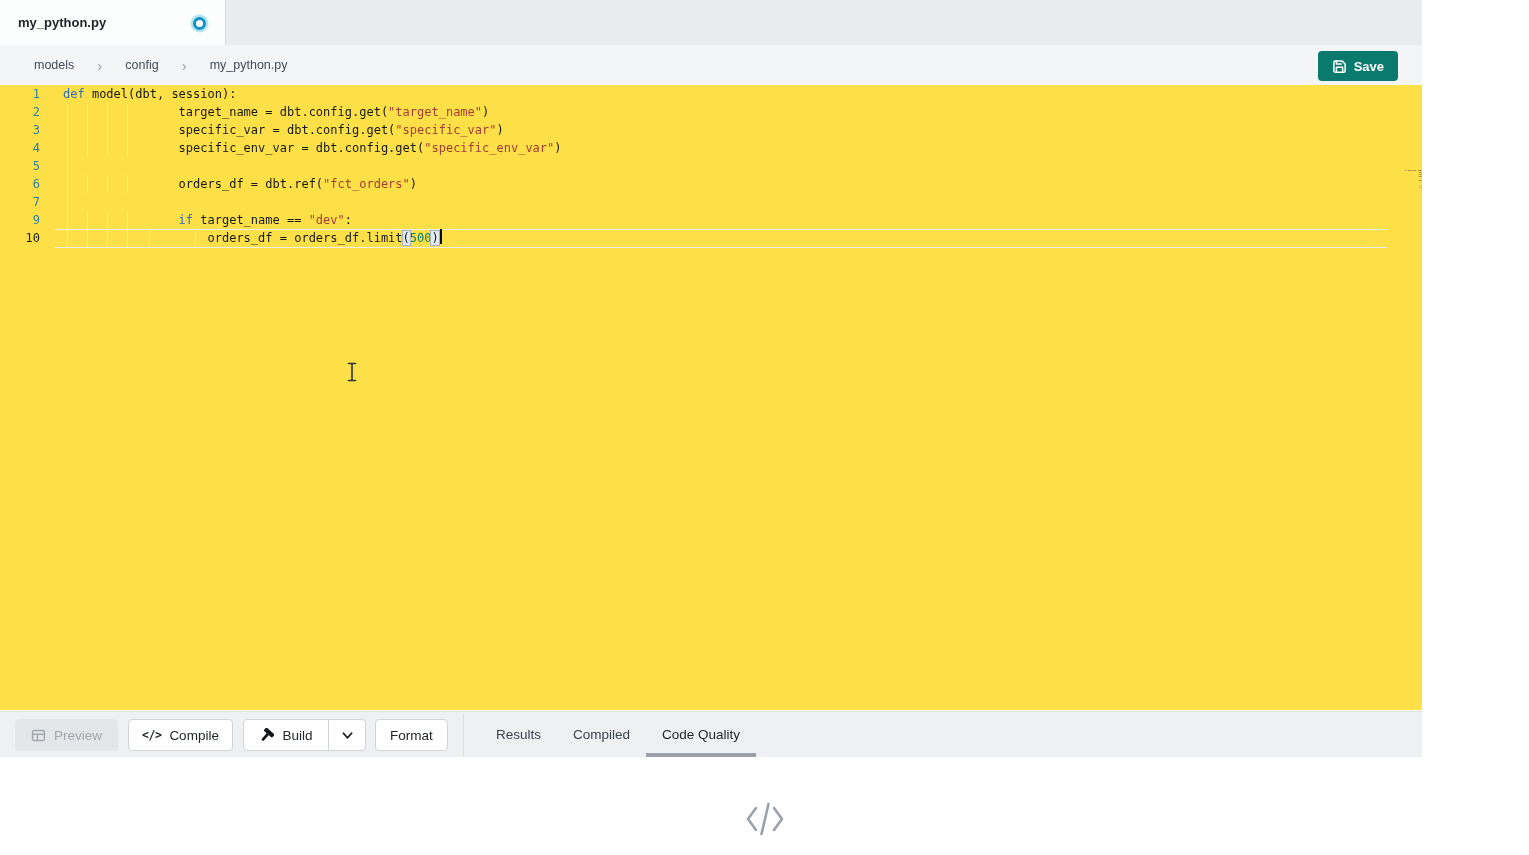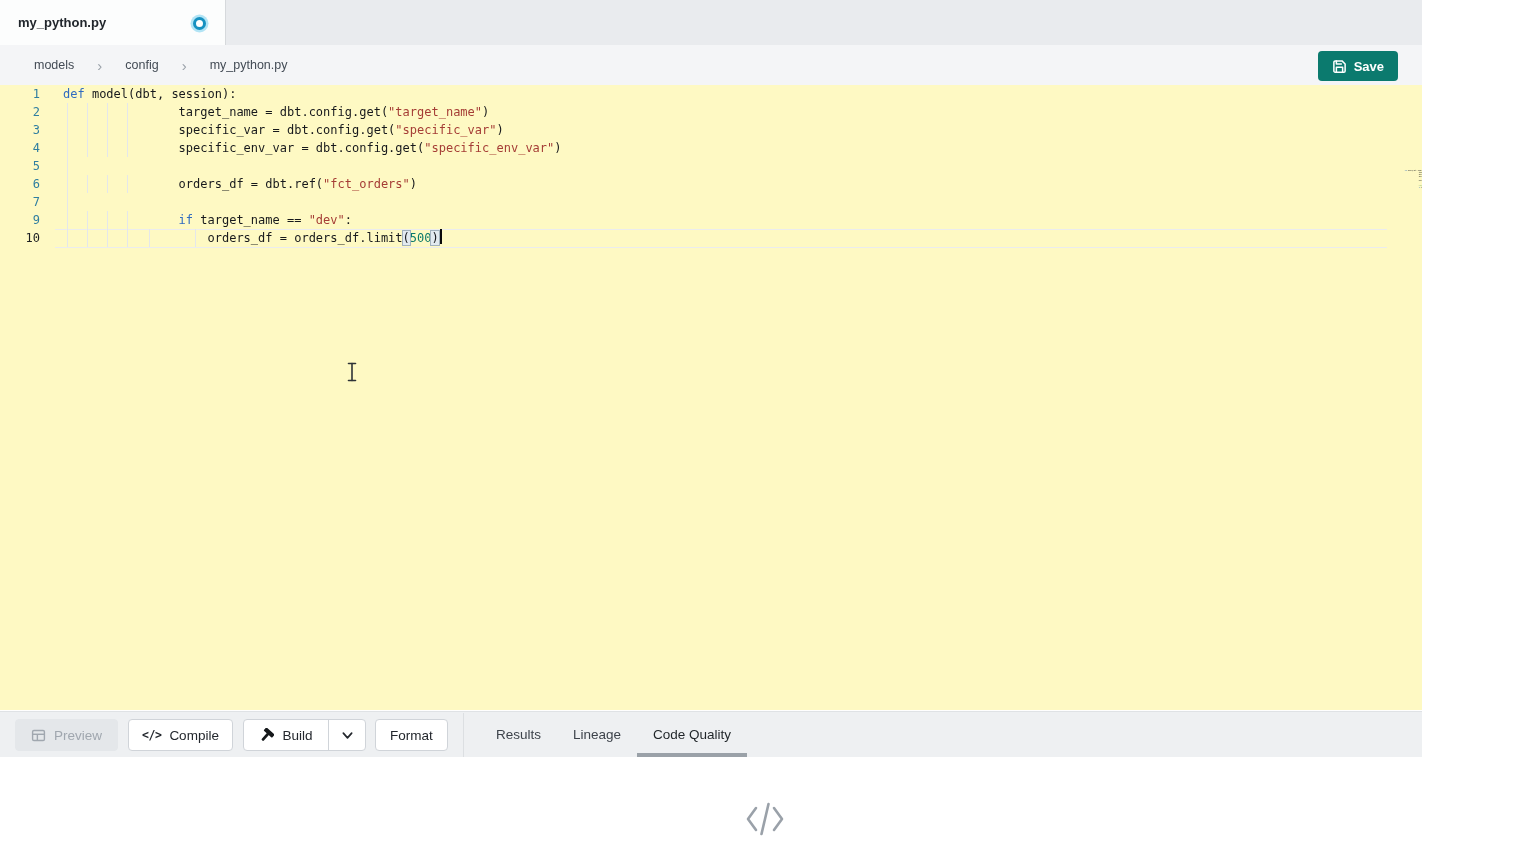--- a/index.html
+++ b/index.html
@@ -24,21 +24,21 @@
     font-size:12.5px;color:#434b55;}
   .breadcrumb .crumb{margin:16px;text-align:right;}
   .breadcrumb .sep{margin:0 7px;color:#9aa1a9;font-size:15px;line-height:1;}
 
   
   .save-btn{position:absolute;top:51px;right:24px;height:30px;padding:0 14px;display:flex;
     align-items:center;gap:7px;background:#0b7a6e;color:#fff;border:none;border-radius:4px;
     font-family:"Liberation Sans",sans-serif;font-size:13px;font-weight:600;cursor:pointer;z-index:20;}
 
   
-  .editor{position:absolute;left:0;top:85px;width:1529px;height:625px;background:#fef9c3;}
+  .editor{position:absolute;left:0;top:85px;width:1529px;height:625px;background:#fde047;}
   .code-row{position:relative;height:18px;line-height:18px;white-space:pre;
     font-family:"DejaVu Sans Mono","Liberation Mono",monospace;font-size:12px;}
   .code-row.active::before{content:"";position:absolute;left:55px;width:1332px;top:0;height:17px;
     border-top:1px solid #ebecee;border-bottom:1px solid #ebecee;pointer-events:none;}
   .gutter-num{display:inline-block;width:40px;text-align:right;color:#2f7ea0;
     vertical-align:top;}
   .code-row.active .gutter-num{color:#1c1f22;}
   .code-text{position:relative;display:inline-block;margin-left:23px;vertical-align:top;height:18px;}
   .guide{position:absolute;top:0;height:18px;width:1px;background:#e4e7ea;}
   .tk-kw{color:#2f6bc0;}
@@ -200,21 +200,21 @@
     </div>
 
     <div class="btn btn-white format-btn">
       <span>Format</span>
     </div>
 
     <div class="toolbar-divider"></div>
 
     <div class="panel-tabs" id="panel-tabs">
         <button class="panel-tab">Results</button>
-        <button class="panel-tab">Lineage</button>
+        <button class="panel-tab">Compiled</button>
         <button class="panel-tab active">Code Quality</button>
       </div>
   </div>
 
   <div class="bottom-panel">
     <svg class="panel-code-icon" width="44" height="40" viewBox="0 0 44 40" fill="none" stroke="#9aa1a9" stroke-width="2.6" stroke-linecap="round" stroke-linejoin="round">
       <polyline points="13,9 5,20 13,31"></polyline>
       <polyline points="31,9 39,20 31,31"></polyline>
       <line x1="25.5" y1="5" x2="18.5" y2="35"></line>
     </svg>

